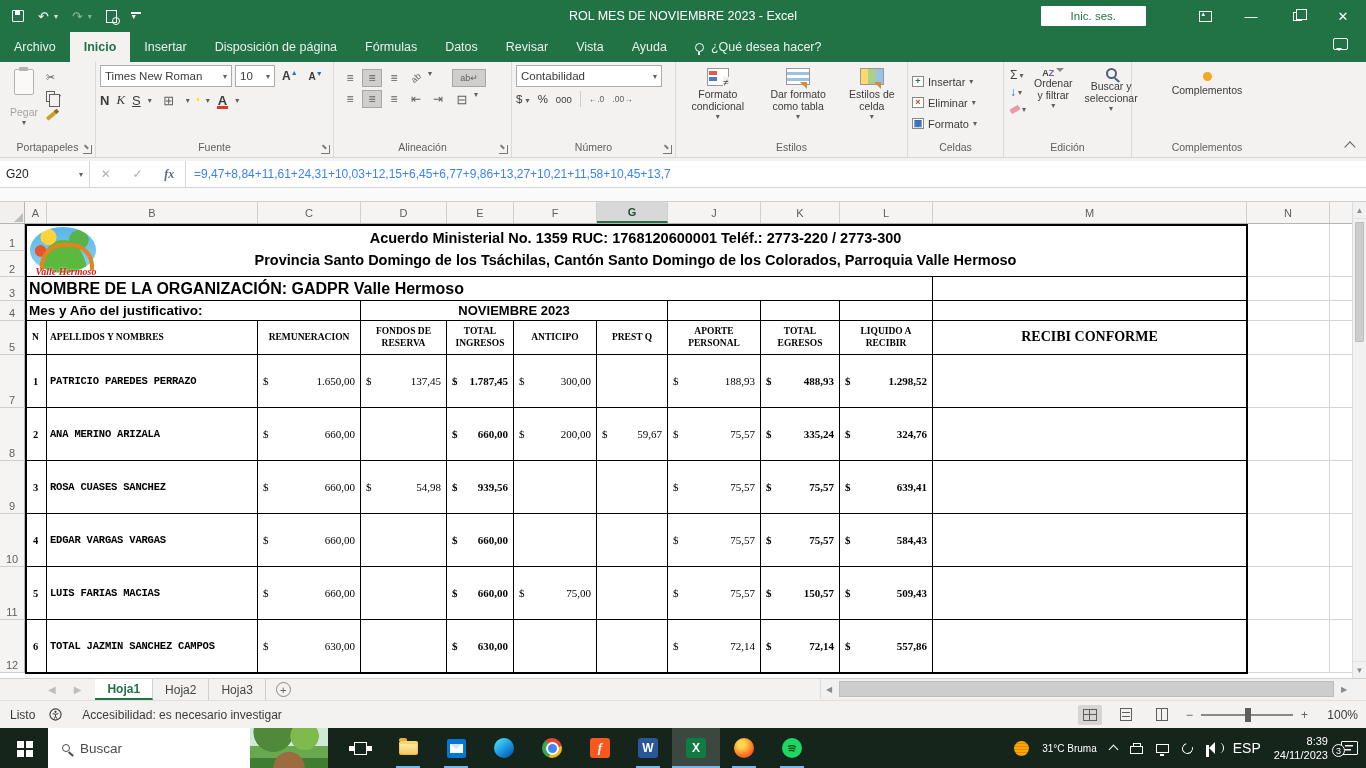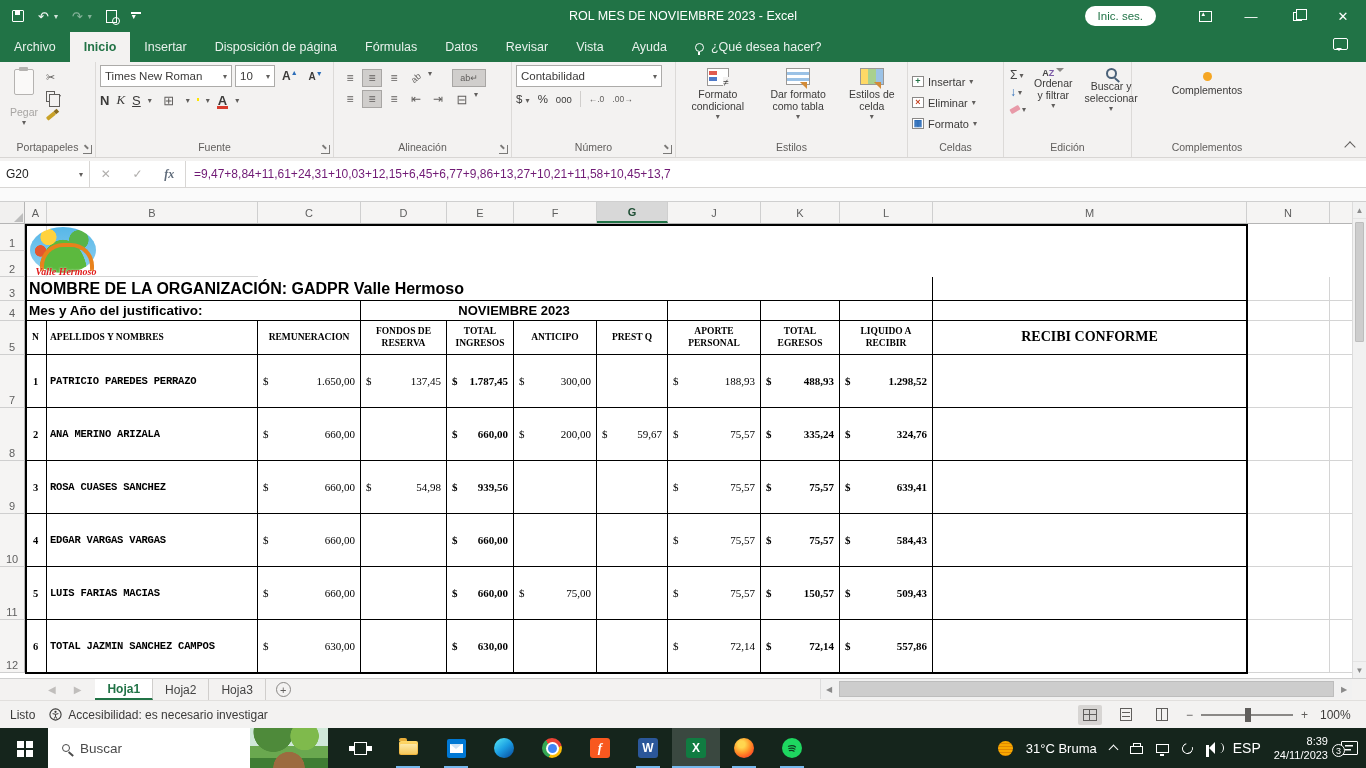--- a/index.html
+++ b/index.html
@@ -13,21 +13,21 @@
 .qat .dim{opacity:.45}
 .mini-caret{font-size:8px;margin-left:-9px;opacity:.8}
 .floppy{width:12px;height:12px;border:1.5px solid #fff;border-radius:1px;position:relative}
 .floppy:before{content:"";position:absolute;left:2px;top:0;width:5px;height:4px;background:#fff}
 .preview-ic{width:11px;height:13px;border:1.5px solid #fff;position:relative}
 .preview-ic:before{content:"";position:absolute;right:-4px;bottom:-3px;width:6px;height:6px;border:1.5px solid #fff;border-radius:50%}
 .qat-custom{width:10px;height:8px;border-top:2px solid #fff;position:relative}
 .qat-custom:before{content:"▾";position:absolute;left:1px;top:-2px;font-size:8px;color:#fff}
 #win-title{position:absolute;left:0;right:0;text-align:center;font-size:12.5px;color:#fff;pointer-events:none}
 .tb-right{position:absolute;right:0;top:0;height:32px;display:flex;align-items:center}
-.signin{background:#fff;color:#217346;font-size:11.5px;padding:4px 13px;border-radius:10px;margin-right:26px}
+.signin{background:#fff;color:#217346;font-size:11.5px;padding:4px 30px;border-radius:1px;margin-right:36px}
 .winbtn{width:46px;height:32px;display:flex;align-items:center;justify-content:center;color:#fff;font-size:13px}
 .ribdisp{width:13px;height:11px;border:1.5px solid #fff;position:relative}
 .ribdisp:before{content:"▴";position:absolute;left:2px;top:-2px;font-size:7px;color:#fff}
 .restore{width:9px;height:9px;border:1.5px solid #fff;position:relative}
 .restore:before{content:"";position:absolute;left:2px;top:-4px;width:9px;height:9px;border:1.5px solid #fff;background:#217346}
 
 
 #menubar{position:absolute;left:0;top:32px;width:1366px;height:30px;background:#217346;display:flex;align-items:stretch;color:#e8f1ec}
 .mtab{display:flex;align-items:center;padding:0 14px;font-size:12.5px}
 .mtab.active{background:#f3f2f1;color:#217346;font-weight:bold}
@@ -108,21 +108,21 @@
 .ic-find:after{content:"";position:absolute;right:-5px;bottom:-4px;width:6px;height:2px;background:#4a6178;transform:rotate(40deg)}
 .ic-dot{width:9px;height:9px;border-radius:50%;background:#f5a623;margin:4px 0}
 .ribchev{position:absolute;right:12px;bottom:6px;width:8px;height:8px;border-left:1.7px solid #605e5c;border-top:1.7px solid #605e5c;transform:rotate(45deg)}
 
 
 #fbar{position:absolute;left:0;top:158px;width:1366px;height:44px;background:#f3f2f1}
 .fb-inner{position:absolute;left:0;top:3px;height:27px;width:1366px;display:flex;align-items:stretch;background:#fff;border-bottom:1px solid #d8d6d4}
 .namebox{width:90px;display:flex;align-items:center;justify-content:space-between;padding:0 6px;font-size:12px;color:#222;border-right:1px solid #d8d6d4}
 .fxstrip{width:96px;display:flex;align-items:center;justify-content:space-around;border-right:1px solid #d8d6d4;color:#b0aeac;font-size:12px}
 .fxstrip .fx{font-family:"Liberation Serif",serif;font-style:italic;color:#5f6b7a;font-weight:bold}
-.fval{flex:1;display:flex;align-items:center;font-size:12px;color:#701a75;padding:8px 8px;white-space:nowrap;overflow:hidden}
+.fval{flex:1;display:flex;align-items:center;font-size:12px;color:#3b82f6;padding:8px 8px;white-space:nowrap;overflow:hidden}
 .fb-gap{position:absolute;left:0;top:30px;height:14px;width:1366px;background:#fafafa;border-bottom:1px solid #cfcfcf}
 
 
 #sheet{position:absolute;left:0;top:202px;width:1366px;height:476px;background:#fff}
 .colhdr{position:absolute;left:0;top:0;height:22px;width:1352px;display:flex;background:#f5f4f3;border-bottom:1px solid #b5b5b5;font-size:11px;color:#5f5f5f}
 .ch{display:flex;align-items:center;justify-content:center;border-right:1px solid #cfcfcf}
 .ch.sel{background:#d8d8d8;border-bottom:2px solid #217346;color:#1e4e34;font-weight:bold}
 .corner{width:25px;background:#f1f0ef;border-right:1px solid #b5b5b5;position:relative}
 .corner:after{content:"";position:absolute;right:1px;bottom:1px;border-left:9px solid transparent;border-bottom:9px solid #bdbdbd}
 .rowhdr{position:absolute;left:0;top:22px;width:25px}
@@ -163,32 +163,32 @@
 .stab.active{background:#fff;color:#217346;font-weight:bold;border-bottom:2px solid #217346;border-right:1px solid #d0cecc}
 .addsheet{width:15px;height:15px;border:1px solid #8a8886;border-radius:50%;display:flex;align-items:center;justify-content:center;font-size:11px;color:#605e5c;margin:auto 0 auto 10px}
 .hscroll{position:absolute;right:14px;top:679px;width:532px;height:20px;background:#f1f1f1;border-left:1px solid #dcdcdc;font-size:8px;color:#8a8a8a}
 .hs-l{position:absolute;left:0;top:0;bottom:0;width:16px;display:flex;align-items:center;justify-content:center}
 .hs-r{position:absolute;right:0;top:0;bottom:0;width:16px;display:flex;align-items:center;justify-content:center}
 .hs-th{position:absolute;left:18px;right:18px;top:2px;bottom:2px;background:#cdcdcd;border:1px solid #bdbdbd}
 
 
 #statusbar{position:absolute;left:0;top:700px;width:1366px;height:28px;background:#f3f2f1;border-top:1px solid #e1dfdd;display:flex;align-items:center;font-size:12px;color:#3b3a39}
 .st-left{display:flex;align-items:center;gap:14px;padding-left:10px}
-.accwrap{display:flex;align-items:center;gap:6px}
+.accwrap{display:flex;align-items:center;gap:20px}
 .st-right{position:absolute;right:8px;display:flex;align-items:center;gap:12px}
 .viewbtn{width:24px;height:20px;display:flex;align-items:center;justify-content:center;border-radius:2px}
 .viewbtn.sel{background:#d7d5d3}
 .vw1{width:14px;height:12px;border:1px solid #605e5c;background:linear-gradient(#605e5c,#605e5c) 50% 0/1px 100% no-repeat,linear-gradient(#605e5c,#605e5c) 0 50%/100% 1px no-repeat}
 .vw2{width:12px;height:13px;border:1px solid #605e5c;background:linear-gradient(#605e5c,#605e5c) 50% 3px/8px 1px no-repeat,linear-gradient(#605e5c,#605e5c) 50% 7px/8px 1px no-repeat}
 .vw3{width:12px;height:13px;border:1px solid #605e5c;background:linear-gradient(#605e5c,#605e5c) 50% 50%/1px 100% no-repeat}
 .zoomer{display:flex;align-items:center;gap:8px;color:#605e5c}
 .ztrack{position:relative;width:92px;height:2px;background:#8a8886}
 .znotch{position:absolute;left:50%;top:-3px;width:1px;height:8px;background:#8a8886}
 .zthumb{position:absolute;left:44px;top:-6px;width:6px;height:14px;background:#605e5c}
-.zpct{width:38px;color:#3b3a39}
+.zpct{width:38px;text-align:right;color:#3b3a39}
 
 
 #taskbar{position:absolute;left:0;top:728px;width:1366px;height:40px;background:#15251c;display:flex;align-items:stretch;color:#fff}
 .tslot{width:48px;display:flex;align-items:center;justify-content:center;position:relative}
 .tslot .ul{position:absolute;left:12px;right:12px;bottom:0;height:2px;background:#76b9ed}
 .tslot.active{background:rgba(255,255,255,.16)}
 .tslot.active .ul{left:0;right:0}
 .winlogo{width:7px;height:7px;background:#fff;box-shadow:9px 0 0 #fff,0 9px 0 #fff,9px 9px 0 #fff;margin:-8px 8px 0 0}
 .tsearch{width:280px;background:#fff;display:flex;align-items:center;gap:10px;padding-left:14px;position:relative;color:#4a4a4a;font-size:13.5px}
 .mag{width:8px;height:8px;border:1.7px solid #4a4a4a;border-radius:50%;position:relative}
@@ -208,21 +208,21 @@
 .ic-edge{width:20px;height:20px;border-radius:50%;background:linear-gradient(140deg,#45d3f0 15%,#1b9de2 50%,#0b57a8 90%)}
 .ic-chrome{width:20px;height:20px;border-radius:50%;background:conic-gradient(from -40deg,#ea4335 0 33%,#fbbc05 0 66%,#34a853 0);position:relative}
 .ic-chrome:after{content:"";position:absolute;left:5.5px;top:5.5px;width:9px;height:9px;border-radius:50%;background:#4285f4;box-shadow:0 0 0 2px #fff}
 .ic-pdf{width:20px;height:20px;border-radius:3px;background:#f8581f;display:flex;align-items:center;justify-content:center;color:#fff;font-weight:bold;font-style:italic;font-size:13px;font-family:"Liberation Serif",serif}
 .ic-word{width:20px;height:20px;border-radius:3px;background:#2b579a;display:flex;align-items:center;justify-content:center;color:#fff;font-weight:bold;font-size:12px}
 .ic-excel{width:20px;height:20px;border-radius:3px;background:#107c41;display:flex;align-items:center;justify-content:center;color:#fff;font-weight:bold;font-size:12px}
 .ic-fox{width:20px;height:20px;border-radius:50%;background:radial-gradient(circle at 38% 32%,#ffd64f 0 18%,#ff9a2a 45%,#ff5d22 70%,#d93a84 100%)}
 .ic-spot{width:20px;height:20px;border-radius:50%;background:#1ed760;display:flex;align-items:center;justify-content:center}
 .tray{margin-left:auto;display:flex;align-items:center;gap:13px;padding-right:8px}
 .sun{width:15px;height:15px;border-radius:50%;background:repeating-linear-gradient(#f8a800 0 2px,#e08900 2px 3px)}
-.wtxt{font-size:13px;white-space:nowrap}
+.wtxt{font-size:10px;white-space:nowrap}
 .chev-up{width:7px;height:7px;border-left:1.7px solid #fff;border-top:1.7px solid #fff;transform:rotate(45deg);margin-top:3px}
 .ic-prt{width:13px;height:8px;border:1.5px solid #fff;position:relative;margin-top:3px}
 .ic-prt:before{content:"";position:absolute;left:2px;top:-4px;width:6px;height:3px;border:1.5px solid #fff;border-bottom:none}
 .ic-mon{width:13px;height:9px;border:1.5px solid #fff;position:relative}
 .ic-mon:after{content:"";position:absolute;left:3px;bottom:-4px;width:4px;height:2px;background:#fff}
 .ic-sync{width:11px;height:11px;border:1.7px solid #fff;border-radius:50%;border-top-color:transparent;transform:rotate(30deg)}
 .ic-vol{position:relative;width:14px;height:12px}
 .ic-vol:before{content:"";position:absolute;left:0;top:3px;border-top:3px solid transparent;border-bottom:3px solid transparent;border-left:0;width:3px;height:6px;background:#fff}
 .ic-vol:after{content:"";position:absolute;left:3px;top:0;border:6px solid transparent;border-right:6px solid #fff;border-left:none;height:0}
 .ic-vol .wav{position:absolute;left:10px;top:1px;width:8px;height:10px;border:1.6px solid #fff;border-left:none;border-top:none;border-bottom:none;border-radius:0 50% 50% 0}
@@ -513,20 +513,24 @@
       <div class="rh" style="height:53px">7</div>
       <div class="rh" style="height:53px">8</div>
       <div class="rh" style="height:53px">9</div>
       <div class="rh" style="height:53px">10</div>
       <div class="rh" style="height:53px">11</div>
       <div class="rh" style="height:53px">12</div>
     </div>
 
     <div id="tbl">
 
+      <div class="c titlecell">
+        <div>Acuerdo Ministerial No. 1359 RUC: 1768120600001 Teléf.: 2773-220 / 2773-300</div>
+        <div>Provincia Santo Domingo de los Tsáchilas, Cantón Santo Domingo de los Colorados, Parroquia Valle Hermoso</div>
+      </div>
       <div class="g1"></div>
         <div class="g2"></div>
 
       <div class="c orgcell">NOMBRE DE LA ORGANIZACIÓN: GADPR Valle Hermoso</div>
       <div class="c"></div>
       <div class="g1"></div>
         <div class="g2"></div>
 
       <div class="c periodlab">Mes y Año del justificativo:</div>
       <div class="c periodval">NOVIEMBRE 2023</div>

